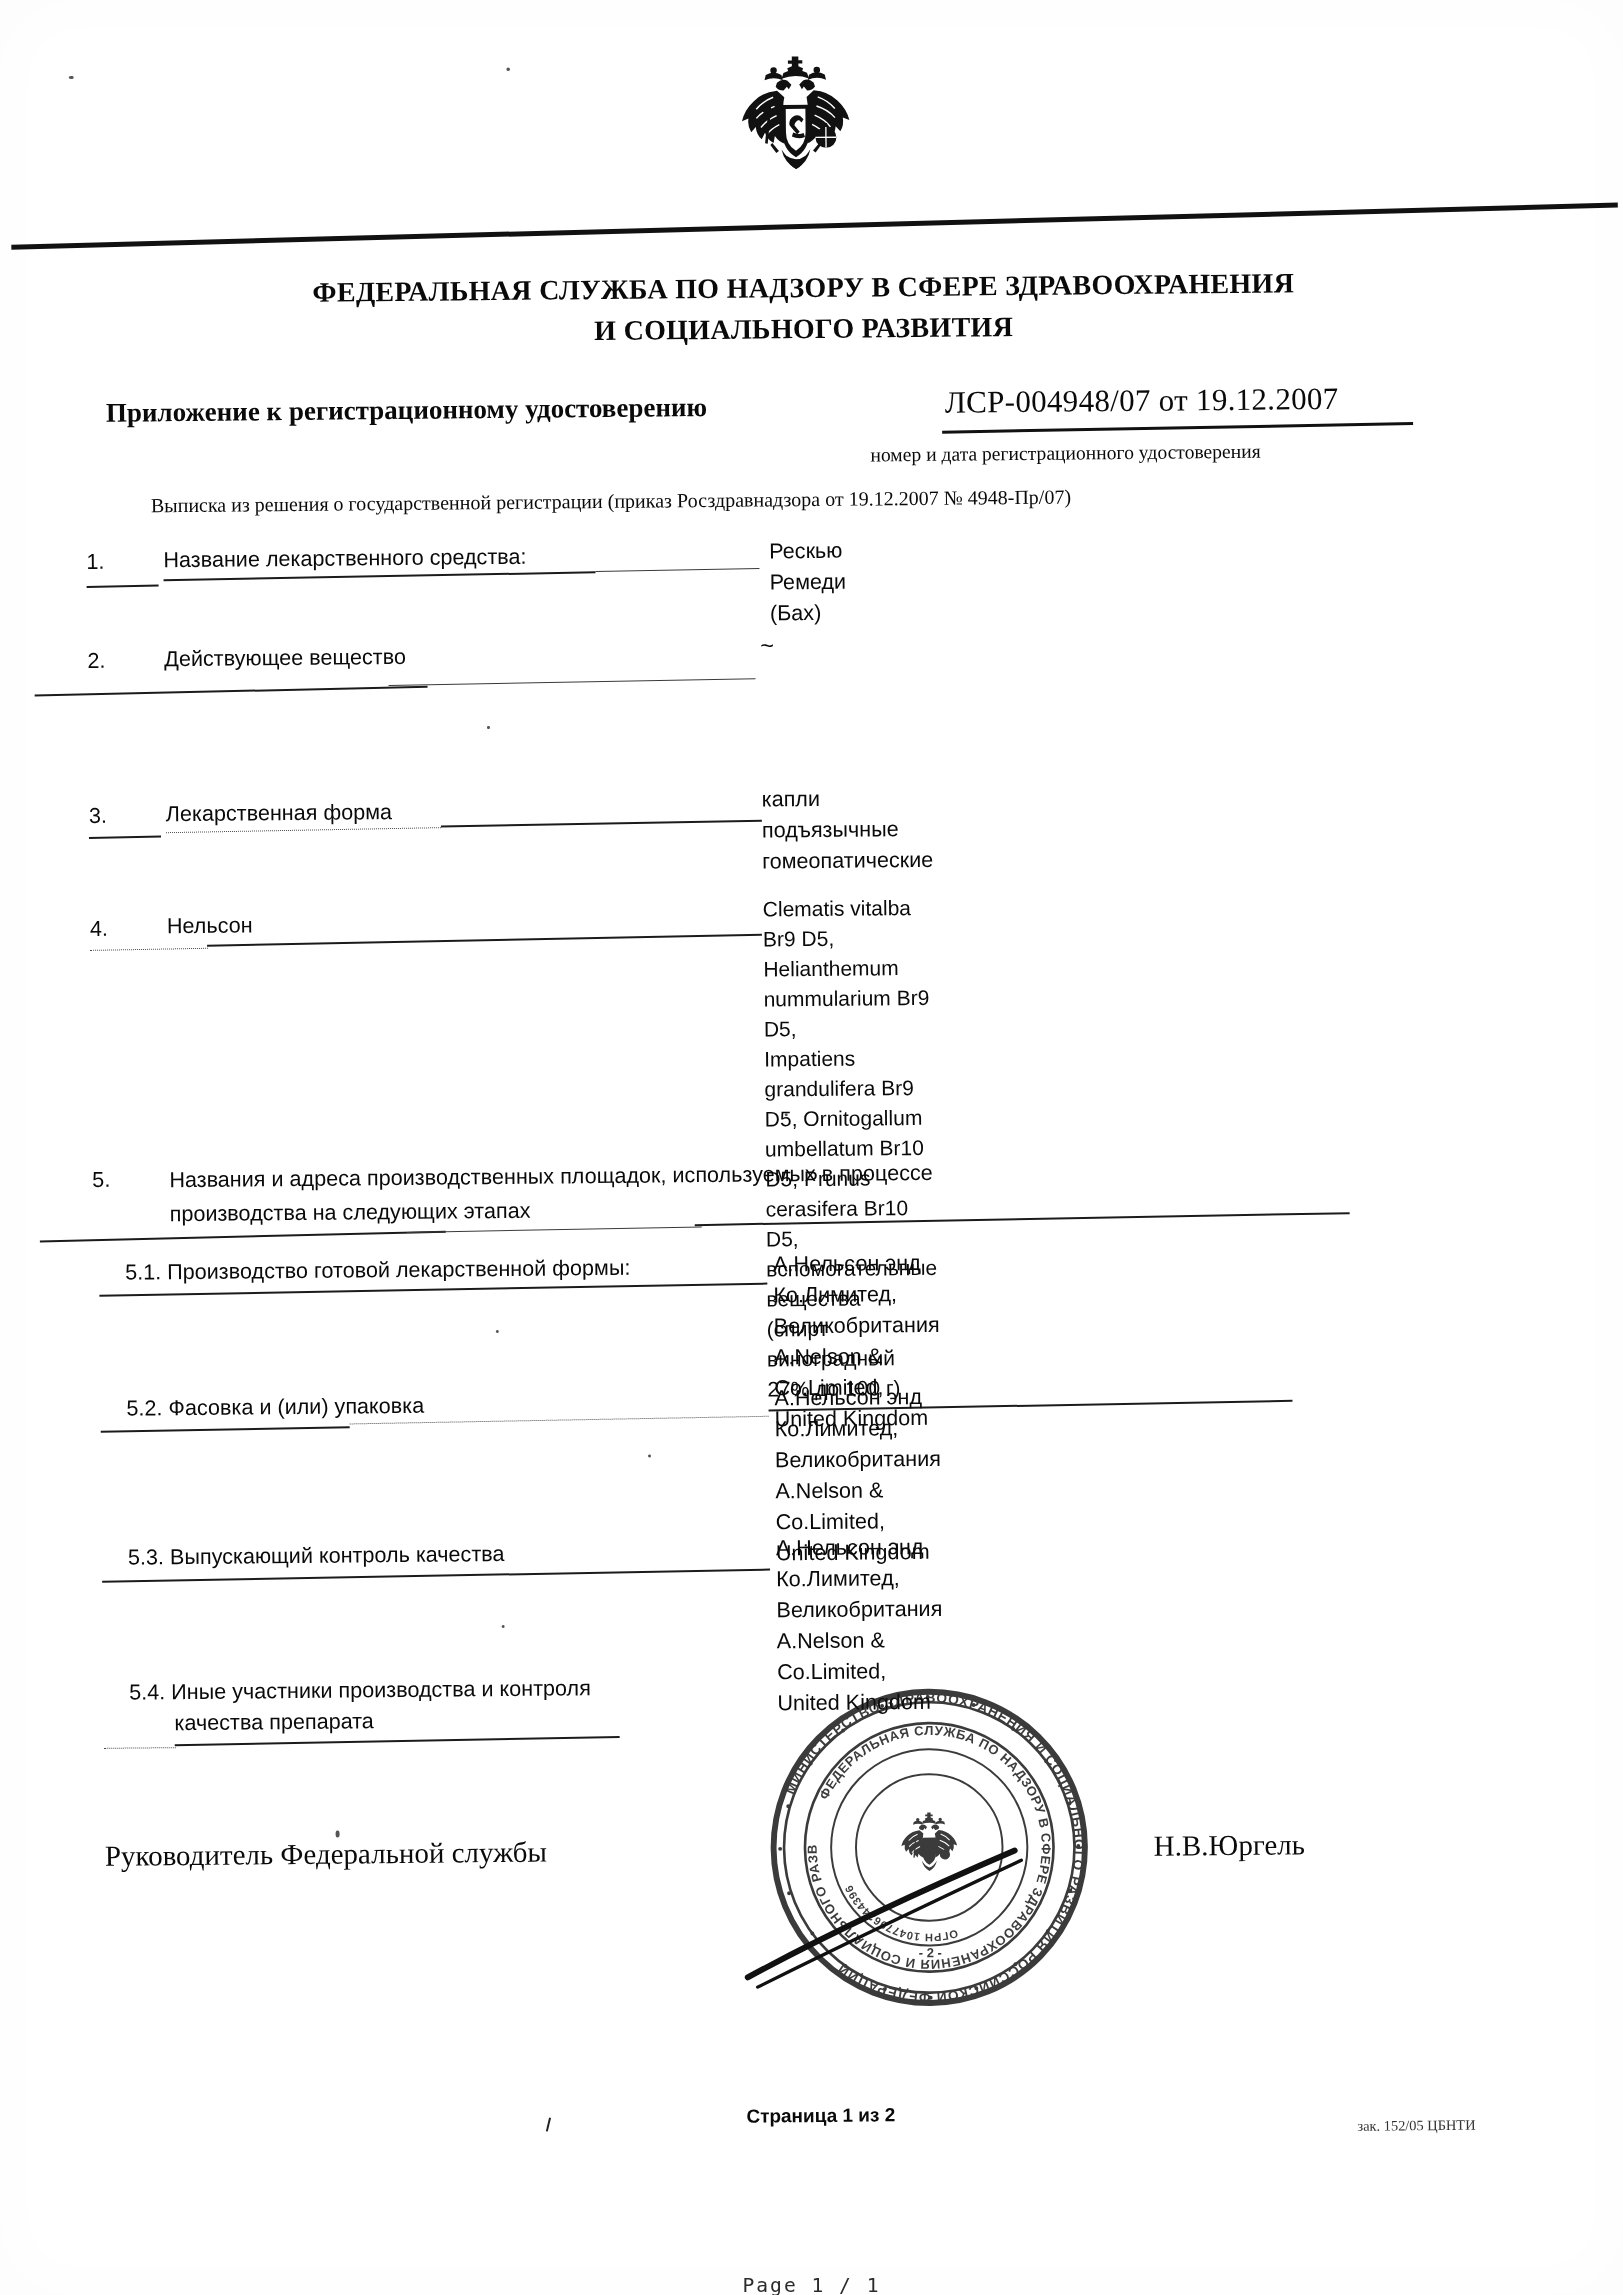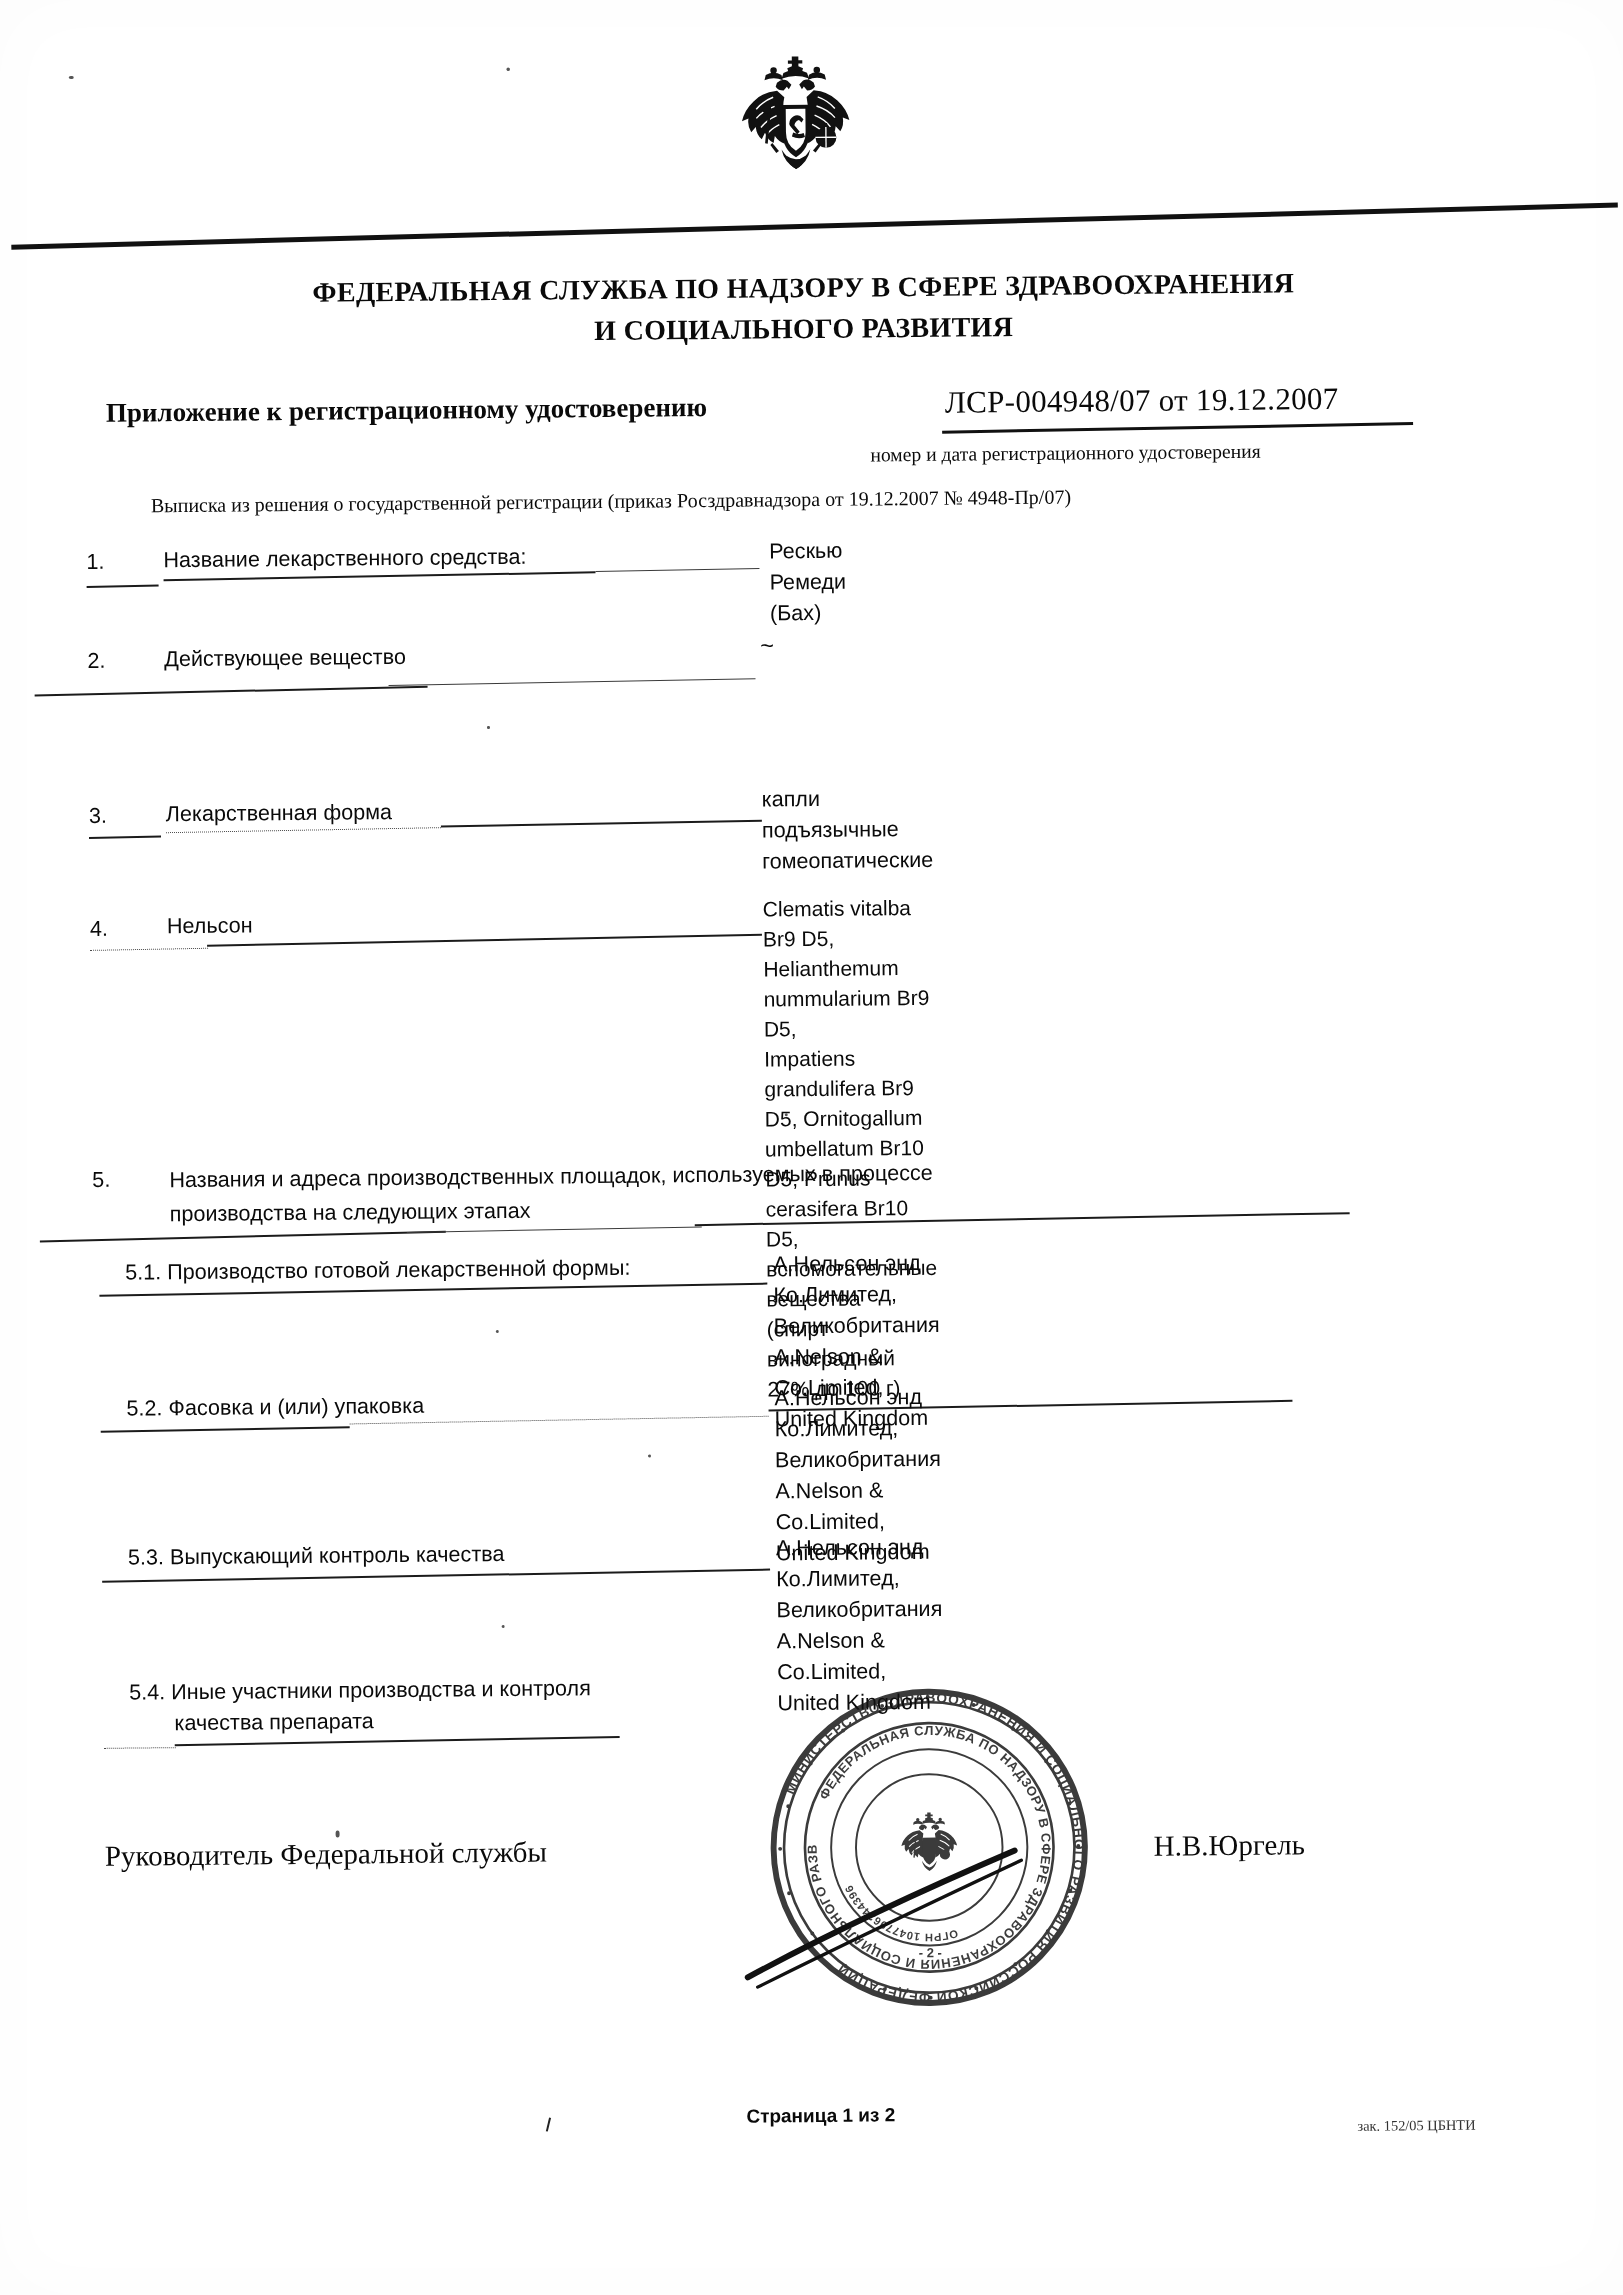--- a/index.html
+++ b/index.html
@@ -485,15 +485,16 @@
     <div class="speck" style="left:517px;top:65px;width:3.3px;height:2.6px;"></div>
     <div class="speck" style="left:785px;top:1113px;width:3.3px;height:3.3px;"></div>
     <div class="speck" style="left:494px;top:1327px;width:3.3px;height:3.3px;"></div>
     <div class="speck" style="left:645px;top:1453px;width:3.3px;height:3.3px;"></div>
     <div class="speck" style="left:497px;top:1622px;width:3.3px;height:3.3px;"></div>
     <div class="speck" style="left:329px;top:1826px;width:3.9px;height:6.5px;"></div>
     <div class="speck" style="left:491px;top:723px;width:2.6px;height:2.6px;"></div>
 
   </div>
 
+  <div class="page-bottom">Page  1 / 1</div>
 
 </div>
 
 
 </body></html>

